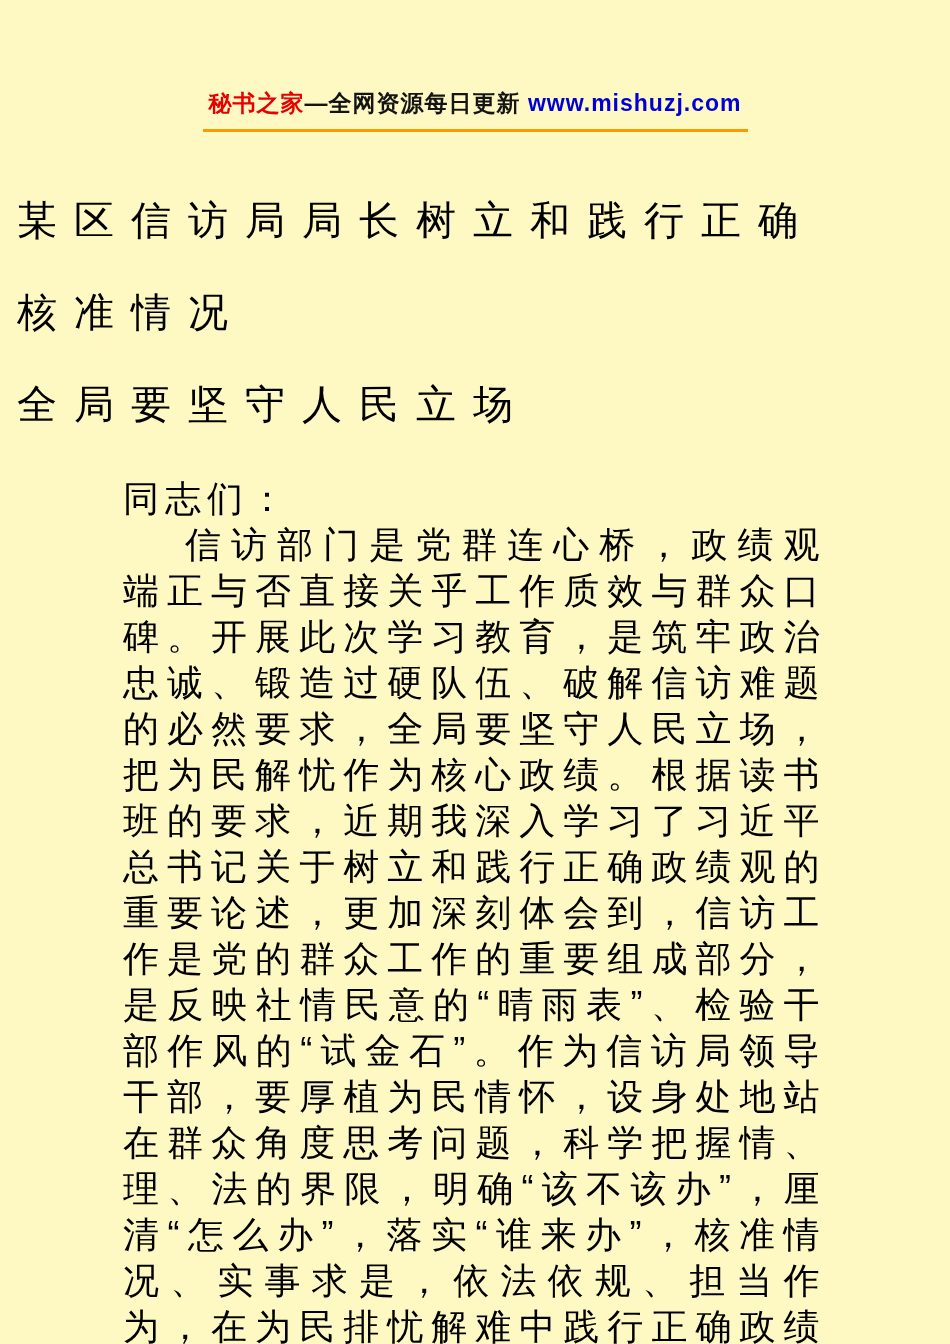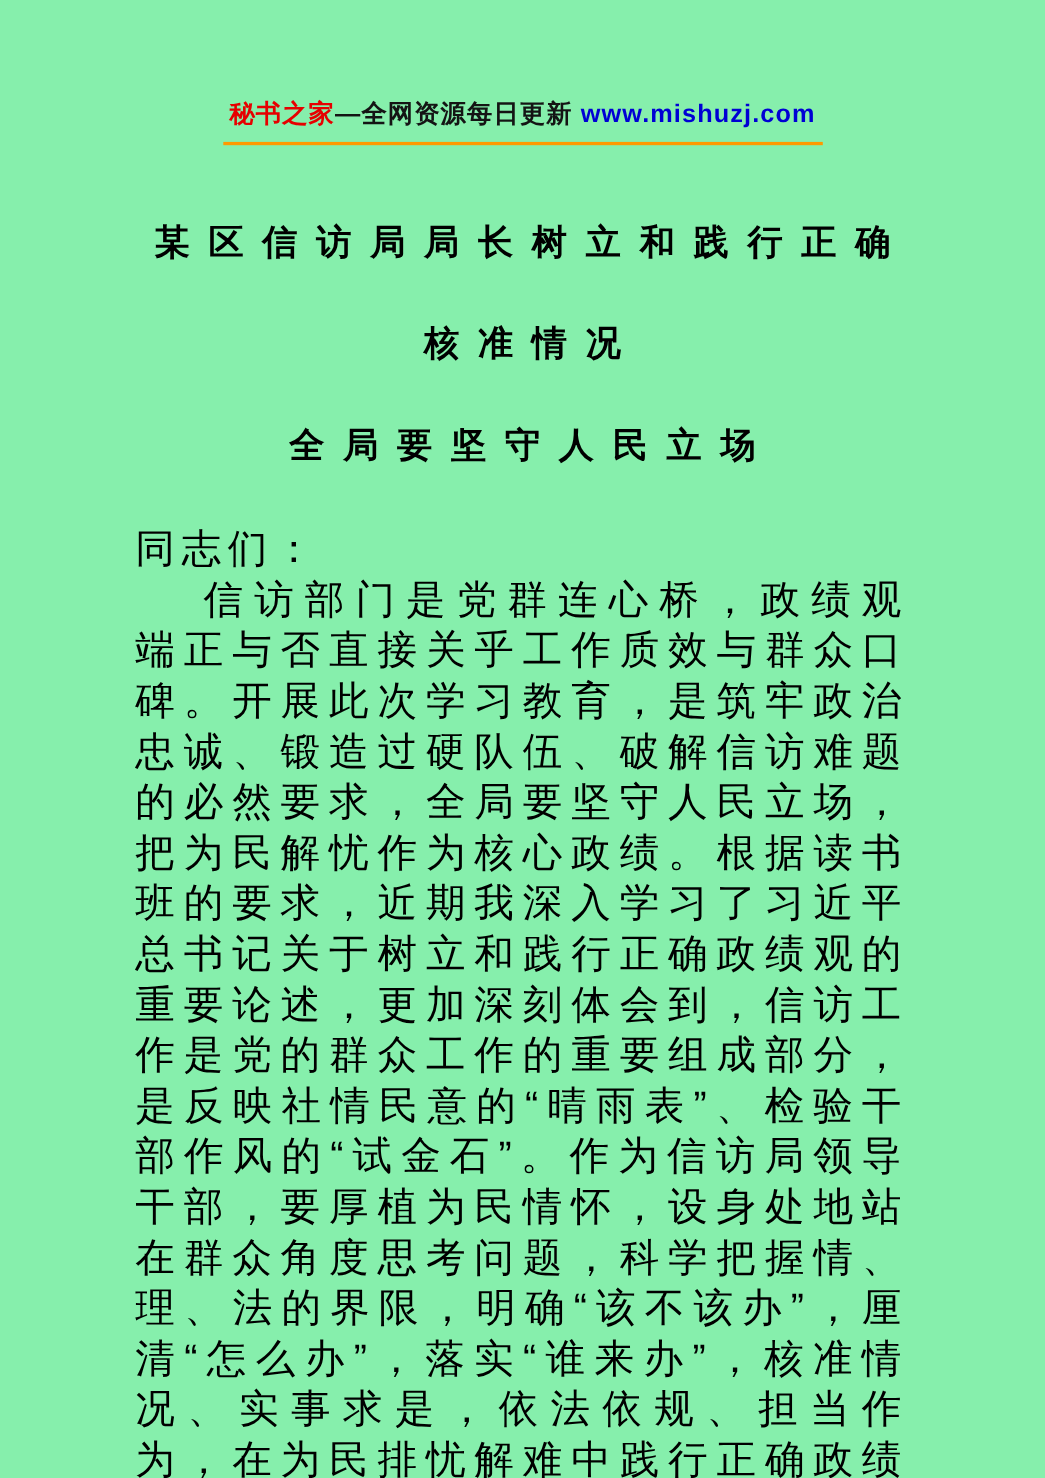--- a/index.html
+++ b/index.html
@@ -5,21 +5,21 @@
   * { box-sizing: border-box; }
   html, body {
     margin: 0;
     padding: 0;
     background: #ffffff;
   }
   .page {
     width: 950px;
     height: 1344px;
     margin: 0 auto;
-    background: #86efac;
+    background: #fef9c3;
     overflow: hidden;
     font-family: "Liberation Sans", "DejaVu Sans", sans-serif;
     color: #000000;
   }
   
   .site-header {
     margin-top: 88px;
     text-align: center;
     font-size: 23px;
     font-weight: bold;
@@ -35,23 +35,22 @@
   }
   .header-underline {
     width: 545px;
     height: 3px;
     background: #ff9900;
     margin: 10px auto 0 auto;
   }
   
   .doc-title {
     margin: 68px 0 0 0;
-    text-align: center;
-    font-size: 32px;
-    font-weight: bold;
+    font-size: 40px;
+    font-weight: normal;
     color: #000000;
   }
   .title-line {
     line-height: 40px;
     letter-spacing: 17px;
     margin: 0 0 52px 0;
     
     padding-left: 17px;
   }
   

